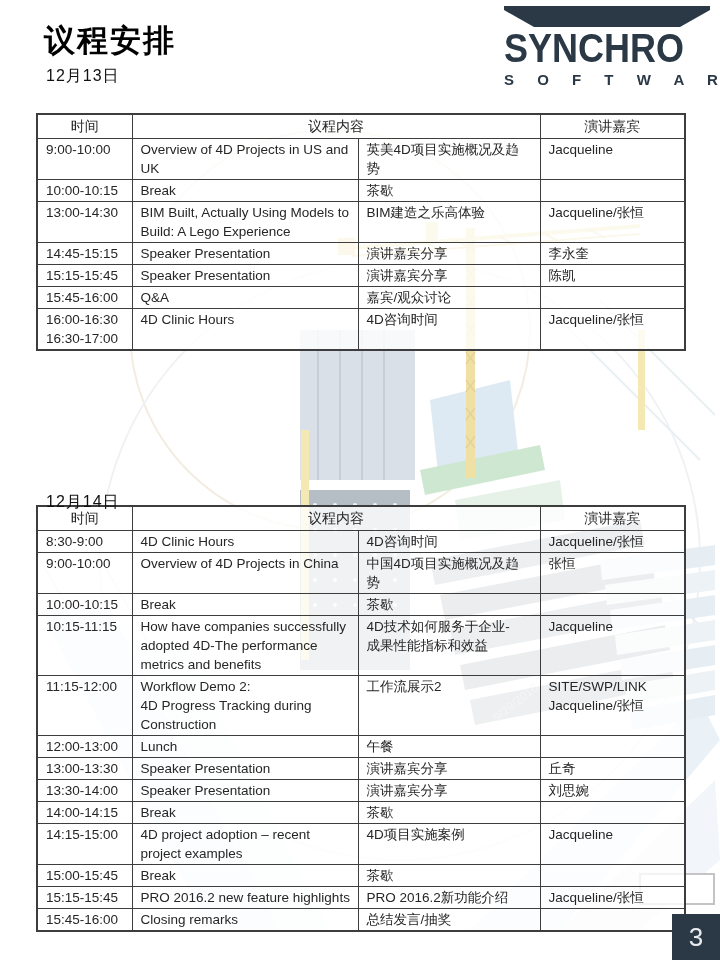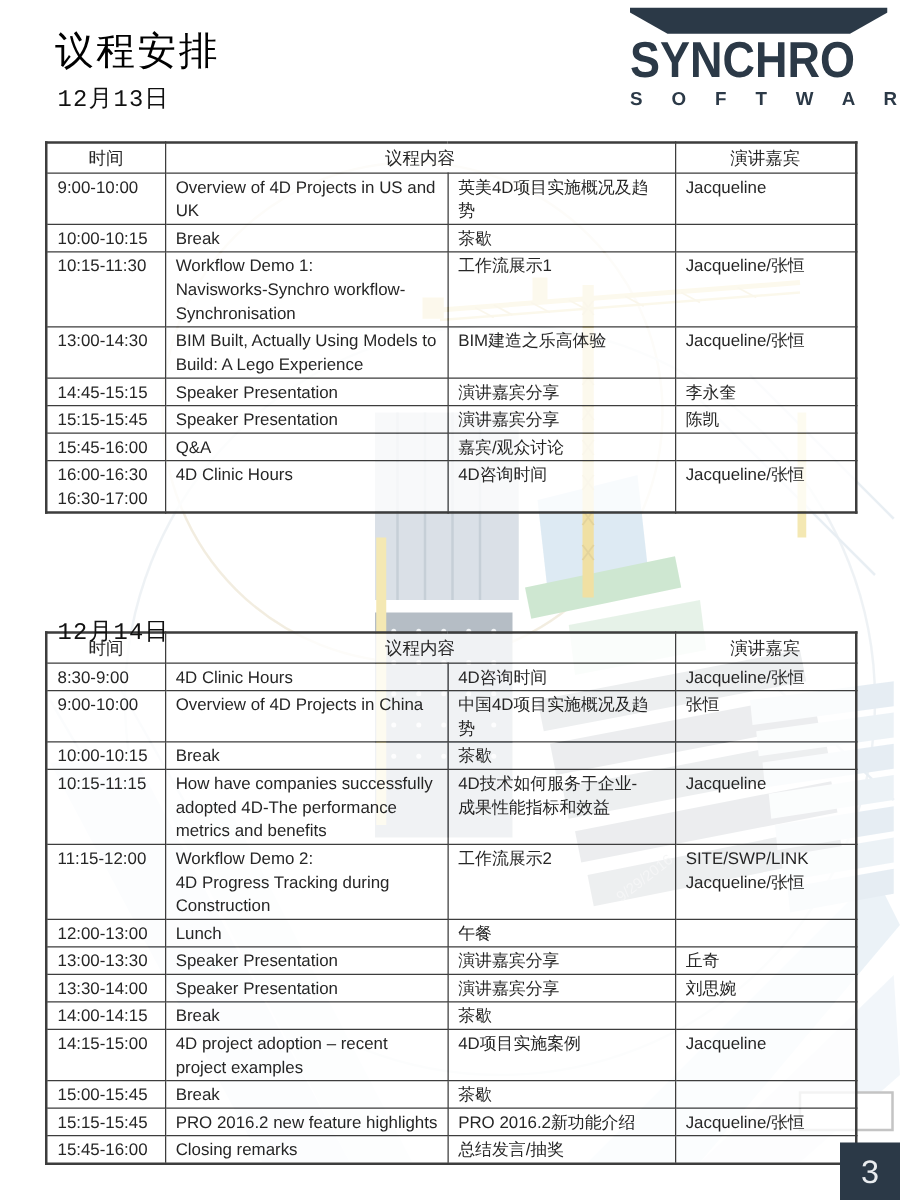--- a/index.html
+++ b/index.html
@@ -14,40 +14,40 @@
     color:#262626;
   }
   
   .watermark{
     position:absolute;left:0;top:0;width:720px;height:960px;
     z-index:0;pointer-events:none;
   }
   
   .page-title{
     position:absolute;left:44px;top:20px;z-index:2;
-    font-size:31px;font-weight:normal;color:#000;
+    font-size:31px;font-weight:bold;color:#000;
     letter-spacing:2px;
   }
   .logo{
     position:absolute;right:10px;top:6px;width:206px;z-index:2;
     color:#2b3947;
   }
   .logo-roof{display:block;width:206px;height:22px;}
   .logo-main{
     font-size:36px;font-weight:800;line-height:36px;
     letter-spacing:0px;transform:scaleY(1.12);transform-origin:top center;
     white-space:nowrap;
   }
   .logo-sub{
     font-size:15px;font-weight:700;letter-spacing:9.5px;
     margin-top:7px;margin-right:-9px;white-space:nowrap;
   }
   .date-heading{
     position:absolute;left:46px;z-index:2;
-    font-size:19px;color:#111;letter-spacing:1px;font-family:Liberation Mono, monospace;
+    font-size:16px;color:#111;letter-spacing:1px;
   }
   .date-1{top:66px;}
   .date-2{top:492px;}
   
   .agenda-table{
     position:absolute;left:36px;width:648px;z-index:1;
     border-collapse:collapse;table-layout:fixed;
     font-size:13.5px;
   }
   .table-1{top:113px;}
@@ -238,28 +238,20 @@
 势</td>
           <td>Jacqueline</td>
         </tr>
         <tr>
           <td>10:00-10:15</td>
           <td>Break</td>
           <td>茶歇</td>
           <td></td>
         </tr>
         <tr>
-          <td>10:15-11:30</td>
-          <td>Workflow Demo 1:
-Navisworks-Synchro workflow-
-Synchronisation</td>
-          <td>工作流展示1</td>
-          <td>Jacqueline/张恒</td>
-        </tr>
-        <tr>
           <td>13:00-14:30</td>
           <td>BIM Built, Actually Using Models to
 Build: A Lego Experience</td>
           <td>BIM建造之乐高体验</td>
           <td>Jacqueline/张恒</td>
         </tr>
         <tr>
           <td>14:45-15:15</td>
           <td>Speaker Presentation</td>
           <td>演讲嘉宾分享</td>

